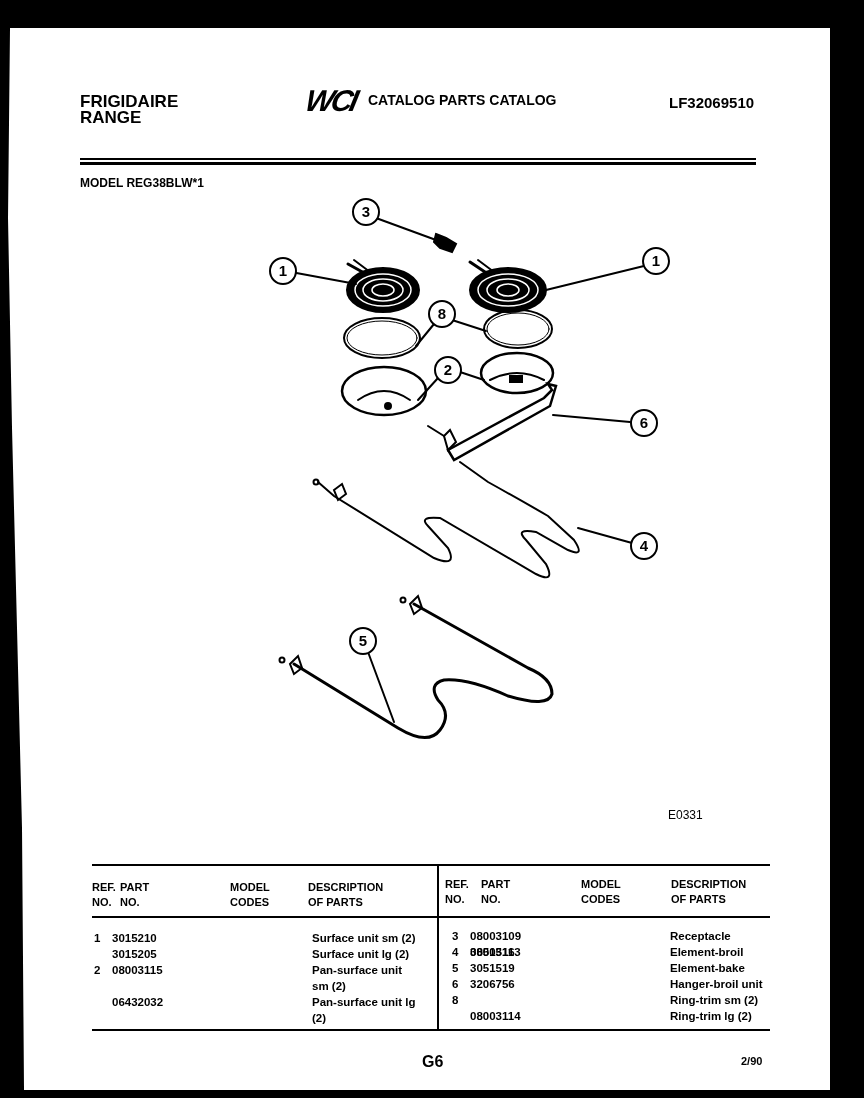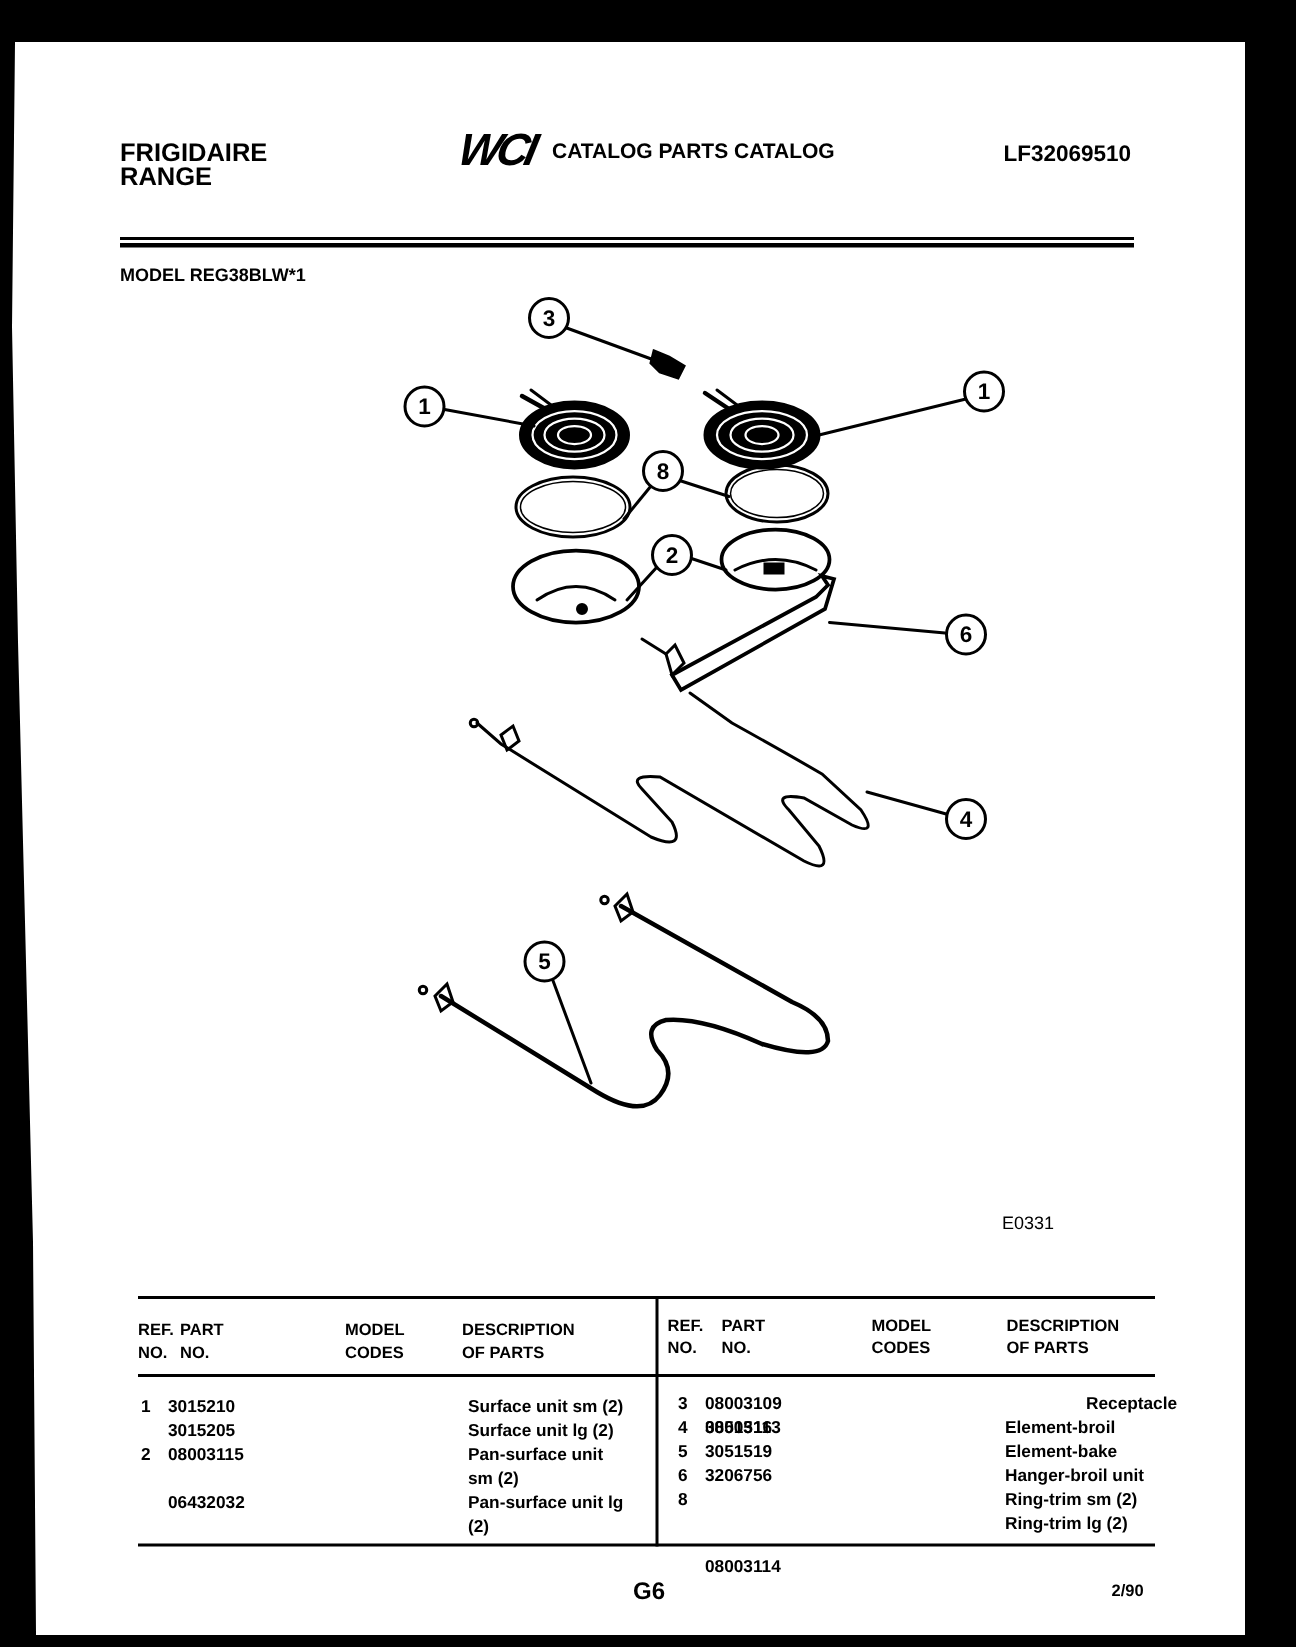--- a/index.html
+++ b/index.html
@@ -210,21 +210,21 @@
   <div>
     <div class="abs td" style="left:86px;top:966px;"></div>
     <div class="abs td" style="left:104px;top:966px;">06432032</div>
     <div class="abs td" style="left:304px;top:966px;">Pan-surface unit lg
 (2)</div>
   </div>
 
   <div>
     <div class="abs td" style="left:444px;top:900px;">3</div>
     <div class="abs td" style="left:462px;top:900px;">08003109</div>
-    <div class="abs td" style="left:678px;top:900px;padding-left:38px;">Receptacle</div>
+    <div class="abs td" style="left:624px;top:900px;padding-left:38px;">Receptacle</div>
   </div>
   <div>
     <div class="abs td" style="left:444px;top:916px;">4</div>
     <div class="abs td" style="left:462px;top:916px;">3051516</div>
     <div class="abs td" style="left:662px;top:916px;">Element-broil</div>
   </div>
   <div>
     <div class="abs td" style="left:444px;top:932px;">5</div>
     <div class="abs td" style="left:462px;top:932px;">3051519</div>
     <div class="abs td" style="left:662px;top:932px;">Element-bake</div>
@@ -234,19 +234,19 @@
     <div class="abs td" style="left:462px;top:948px;">3206756</div>
     <div class="abs td" style="left:662px;top:948px;">Hanger-broil unit</div>
   </div>
   <div>
     <div class="abs td" style="left:444px;top:964px;">8</div>
     <div class="abs td" style="left:462px;top:916px;">08003113</div>
     <div class="abs td" style="left:662px;top:964px;">Ring-trim sm (2)</div>
   </div>
   <div>
     <div class="abs td" style="left:444px;top:980px;"></div>
-    <div class="abs td" style="left:462px;top:980px;margin-top:29px;">08003114</div>
+    <div class="abs td" style="left:462px;top:980px;">08003114</div>
     <div class="abs td" style="left:662px;top:980px;">Ring-trim lg (2)</div>
   </div>
 
   <div class="abs page-no">G6</div>
   <div class="abs date">2/90</div>
 </div>
 
 </body></html>

